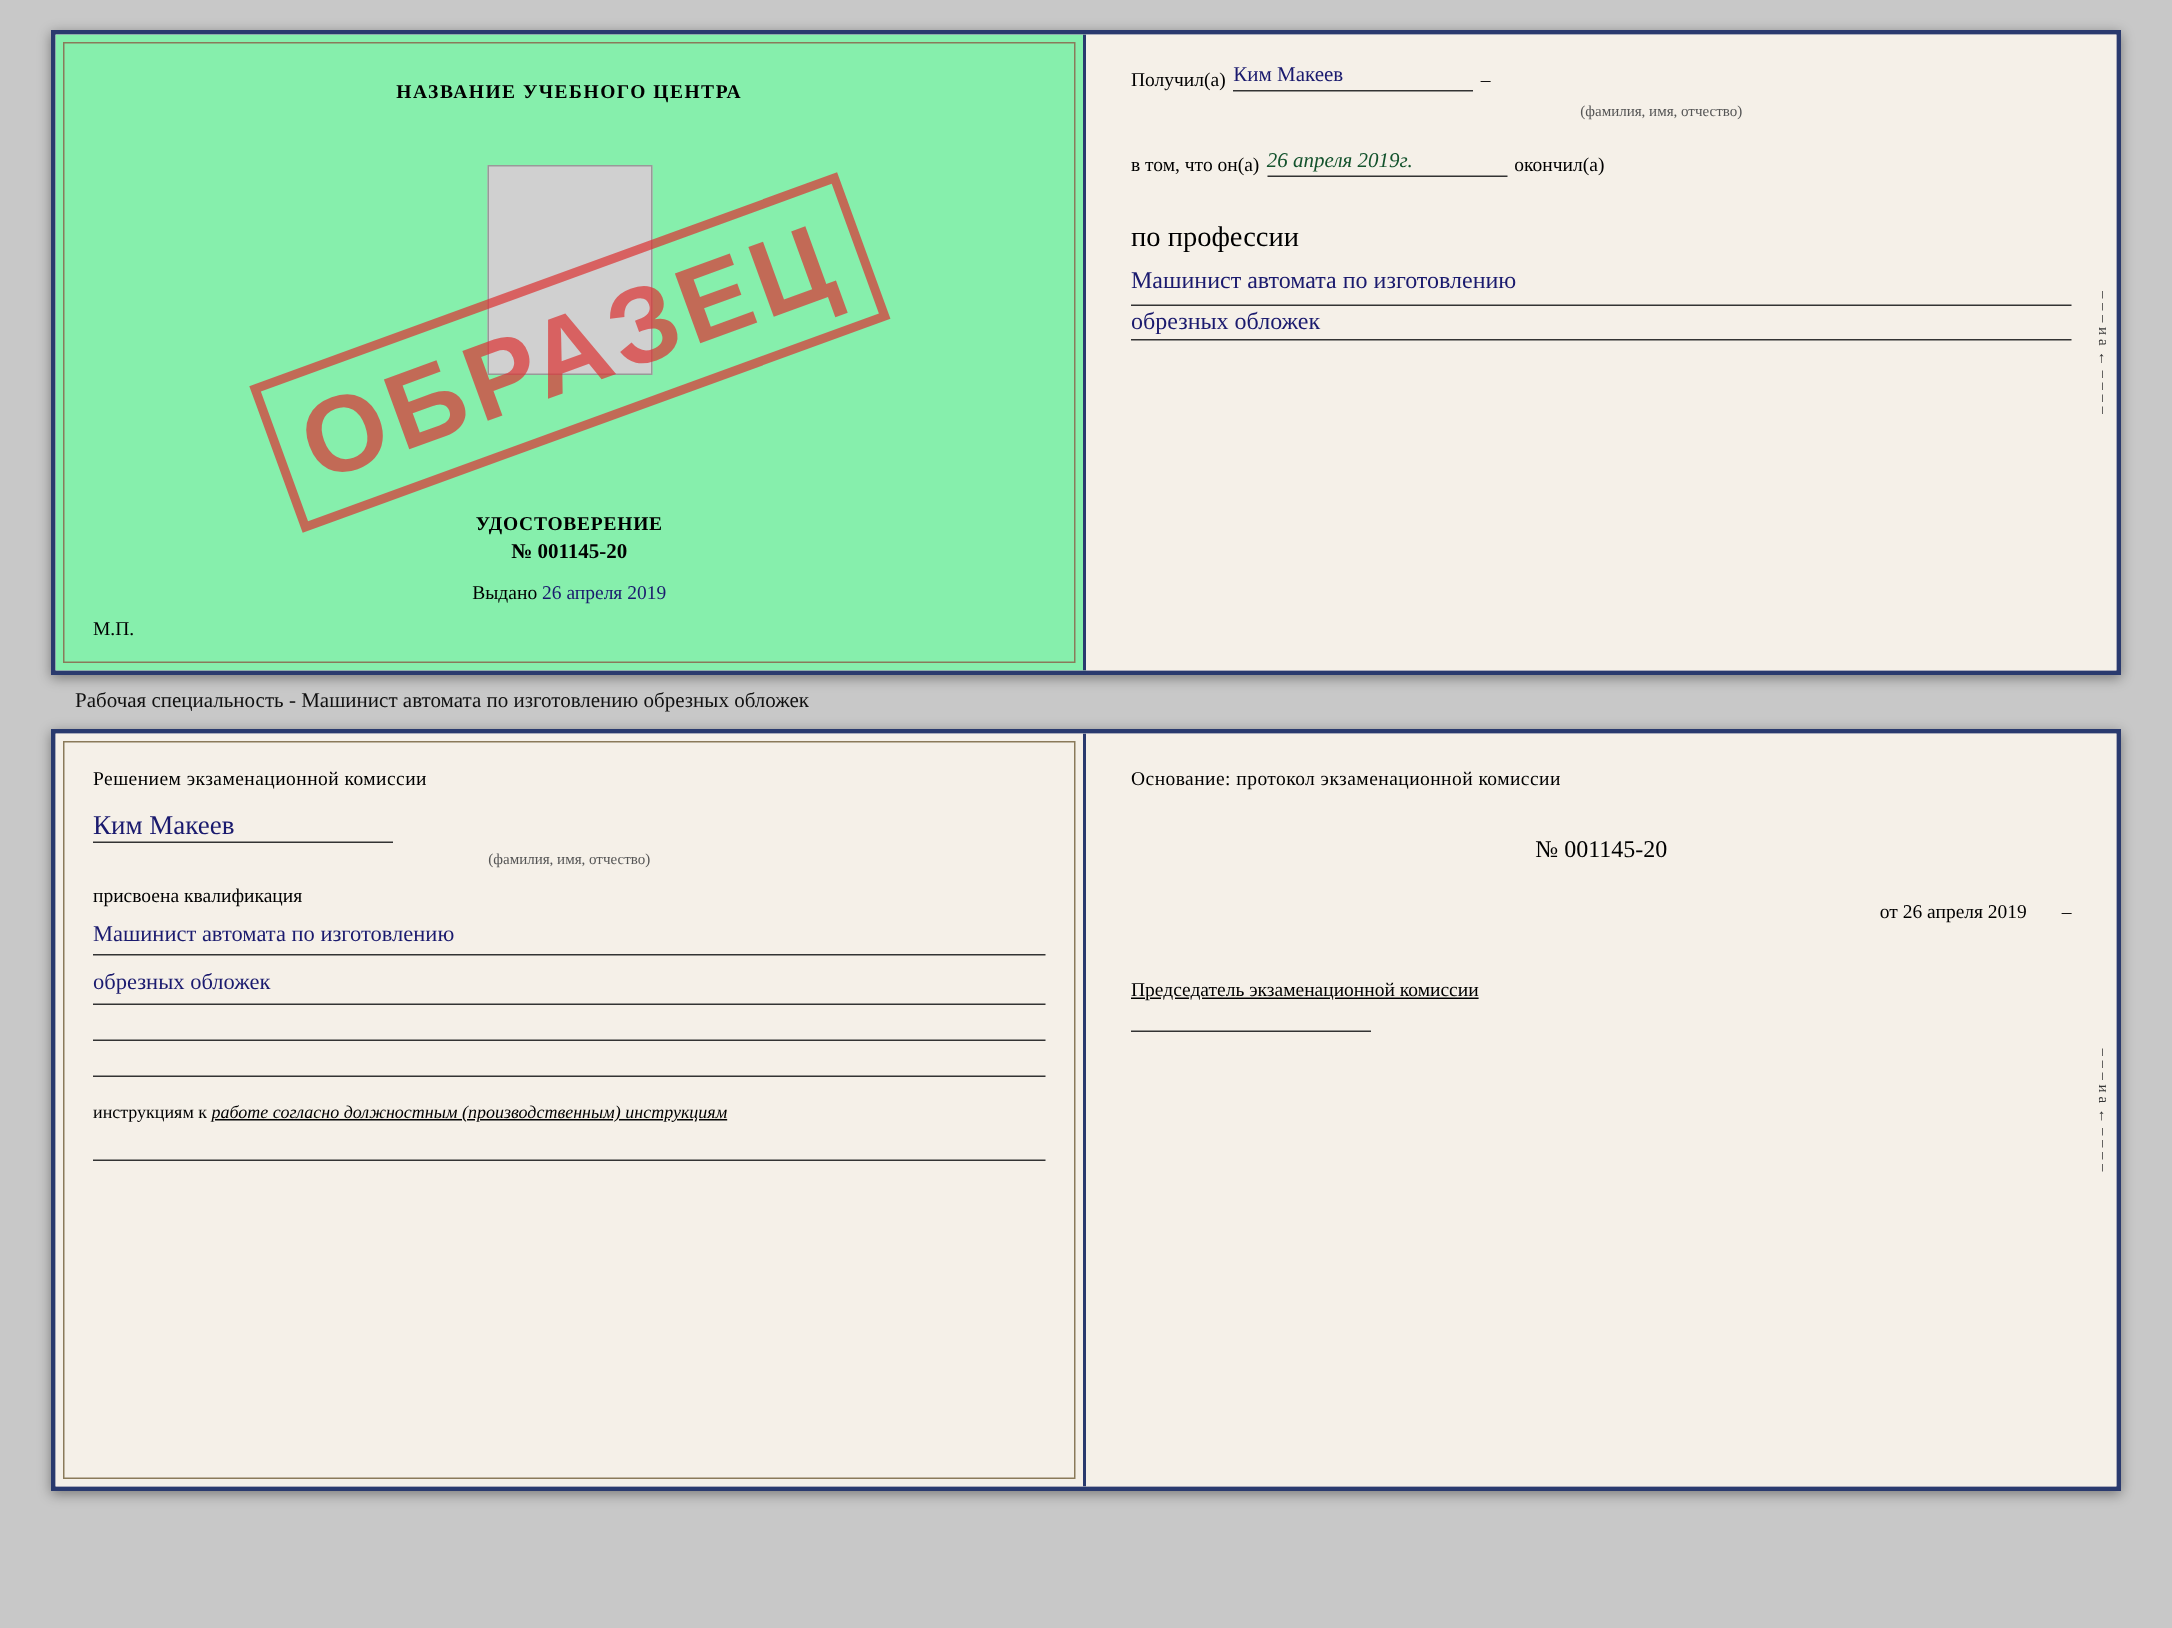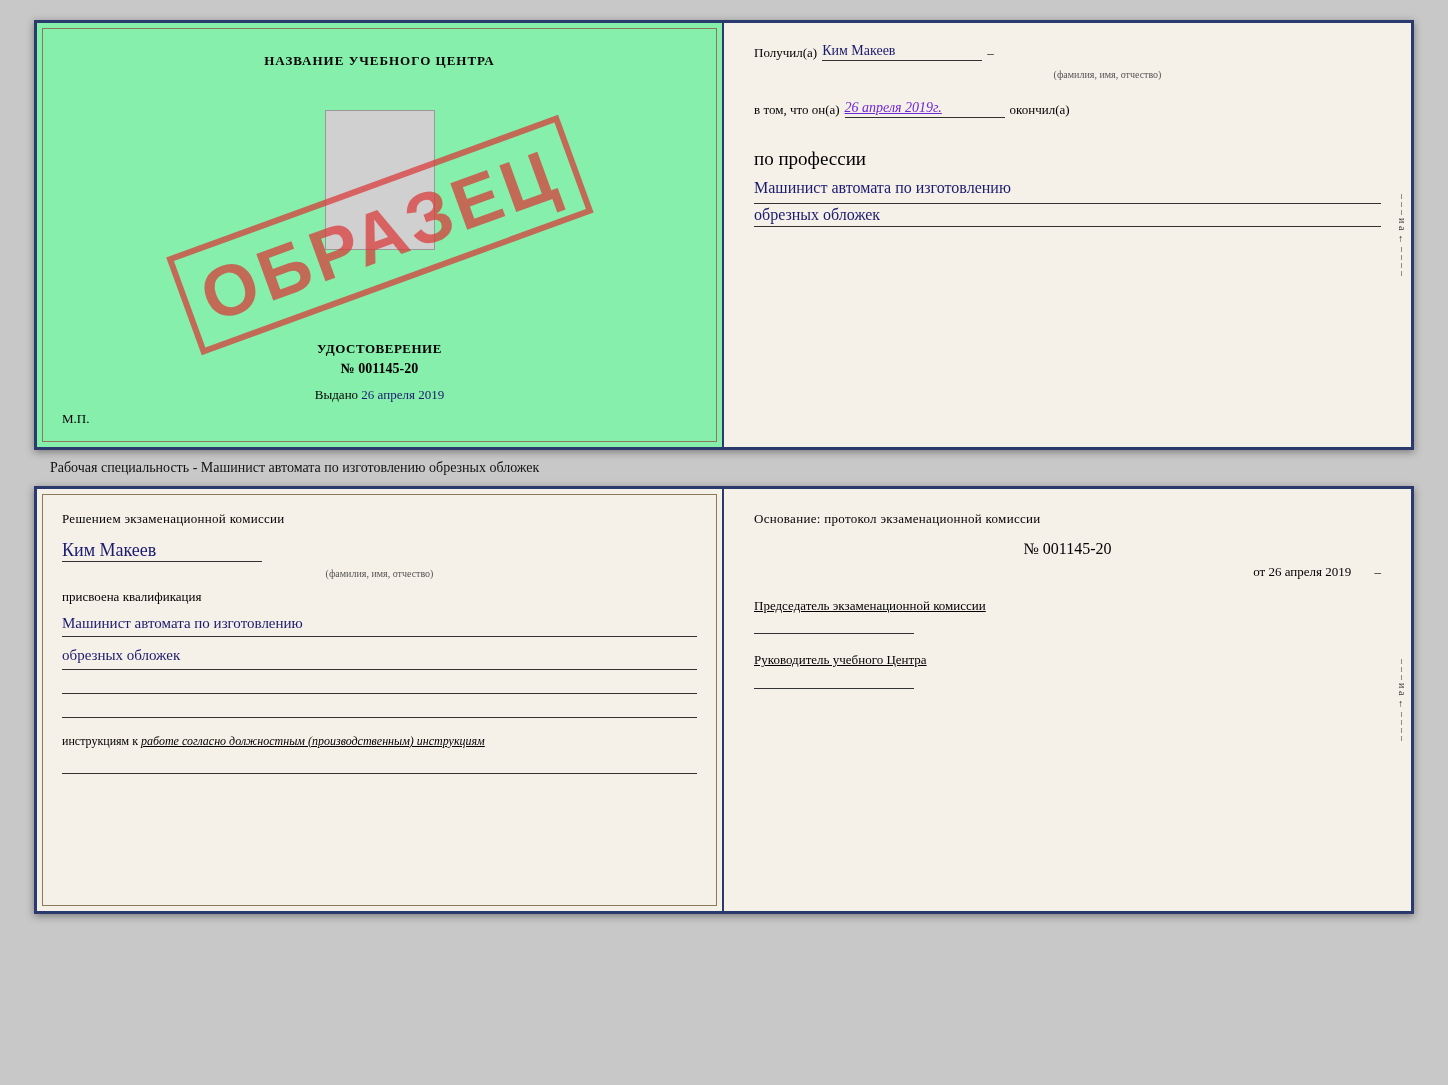--- a/index.html
+++ b/index.html
@@ -216,21 +216,21 @@
       font-size: 14px;
       color: #111;
       align-self: flex-start;
       padding-left: 30px;
     }
 
     
     .bottom-spread {
       display: flex;
       width: 1380px;
-      height: 428px;
+      height: 508px;
       background: #f5f0e8;
       border: 3px solid #2a3a6e;
       box-shadow: 0 2px 8px rgba(0,0,0,0.4);
       position: relative;
       overflow: hidden;
     }
 
     .bottom-left {
       width: 50%;
       border-right: 2px solid #2a3a6e;
@@ -242,21 +242,21 @@
       gap: 6px;
     }
 
     .bottom-right {
       width: 50%;
       padding: 20px 30px 6px 30px;
       position: relative;
       background: #f5f0e8;
       display: flex;
       flex-direction: column;
-      gap: 6px;
+      gap: 24px;
     }
 
     .bottom-left::before {
       content: '';
       position: absolute;
       top: 5px; left: 5px; right: 5px; bottom: 5px;
       border: 1px solid #8a7a5a;
       pointer-events: none;
     }
 
@@ -383,21 +383,21 @@
         <span class="field-label">Получил(а)</span>
         <span class="field-value">Ким Макеев</span>
         <span style="font-size:13px;">–</span>
       </div>
       <div style="margin-left:80px; margin-top:-4px;">
         <div class="field-sub">(фамилия, имя, отчество)</div>
       </div>
 
       <div class="field-row" style="margin-top:8px;">
         <span class="field-label">в том, что он(а)</span>
-        <span class="field-value" style="font-style:italic; font-family:'Times New Roman',serif; color:#6d28d9;text-decoration:underline;">26 апреля 2019г.</span>
+        <span class="field-value" style="font-style:italic; font-family:'Times New Roman',serif; color:#14532d;">26 апреля 2019г.</span>
         <span class="field-label">окончил(а)</span>
       </div>
 
 
       <div style="margin-top: 10px;">
         <div class="profession-label">по профессии</div>
         <div class="profession-value">Машинист автомата по изготовлению</div>
         <span class="profession-value-line2">обрезных обложек</span>
       </div>
 
@@ -454,24 +454,20 @@
         <span>от</span>
         <span>26 апреля 2019</span>
         <span style="margin-left:20px;">–</span>
       </div>
 
       <div class="chairman-block">
         <div class="chairman-label">Председатель экзаменационной комиссии</div>
         <div class="sign-line"></div>
       </div>
 
-      <div class="rukovoditel-block">
-        <div class="chairman-label">Руководитель учебного Центра</div>
-        <div class="sign-line"></div>
-      </div>
 
       <div class="side-lines">
         <span class="side-line-item">–</span>
         <span class="side-line-item">–</span>
         <span class="side-line-item">–</span>
         <span class="side-line-item">и</span>
         <span class="side-line-item">а</span>
         <span class="side-line-item">←</span>
         <span class="side-line-item">–</span>
         <span class="side-line-item">–</span>

